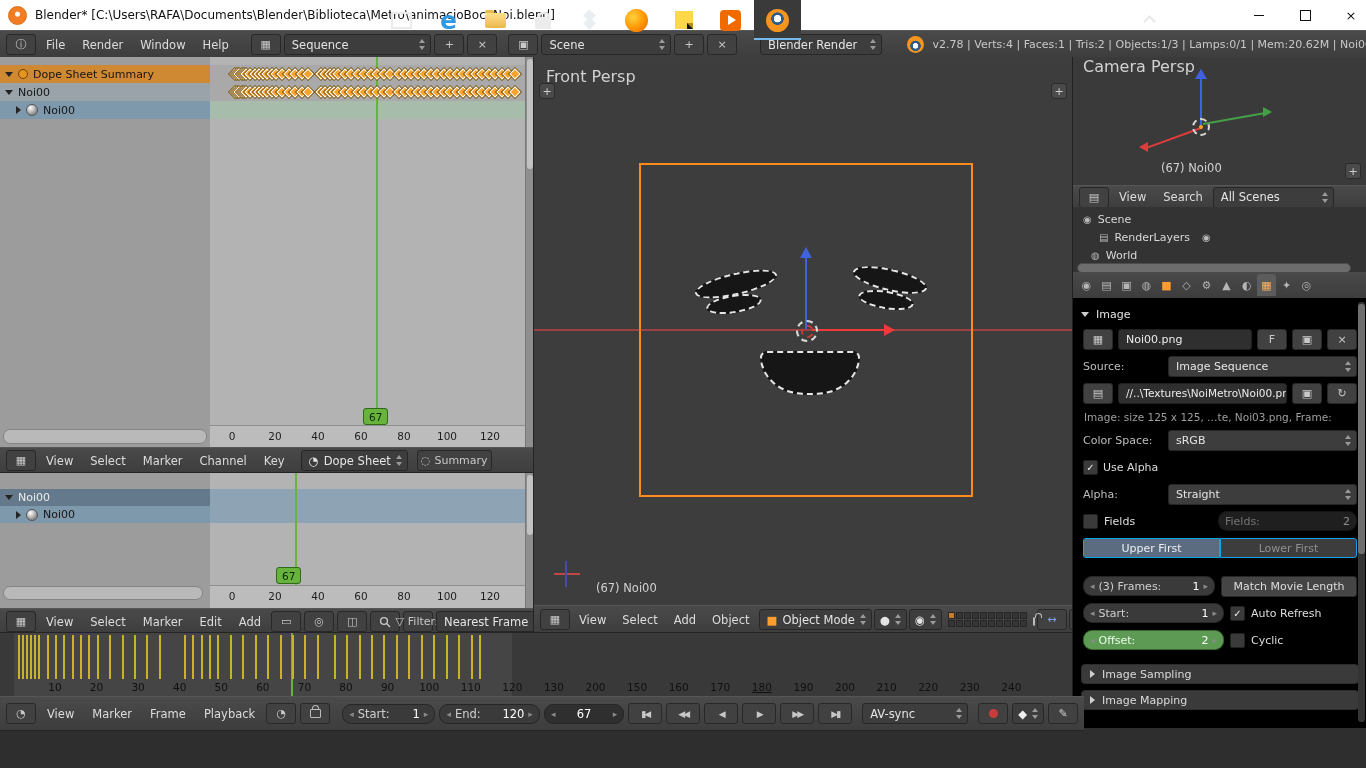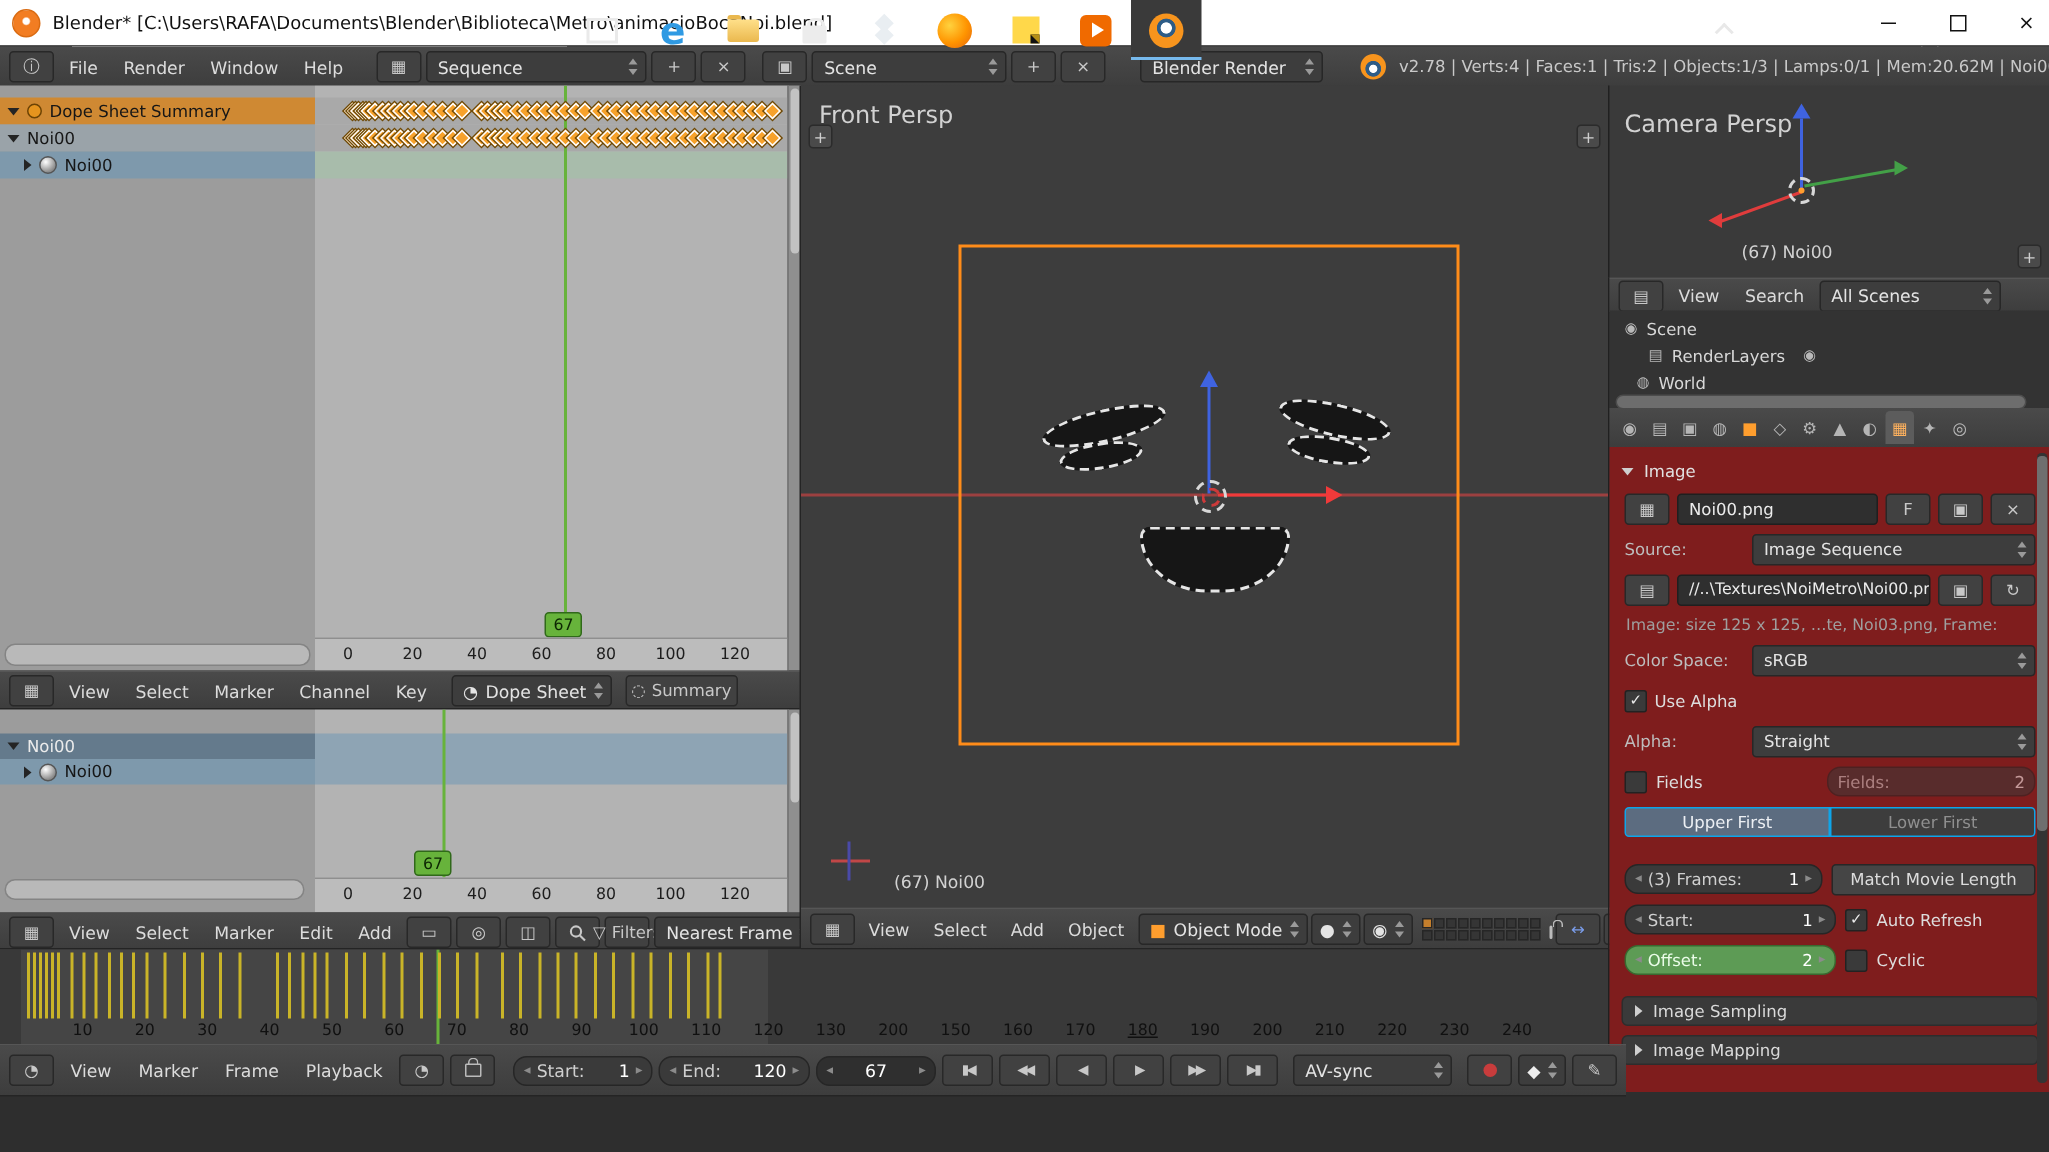--- a/index.html
+++ b/index.html
@@ -89,21 +89,21 @@
   
   .rcol{border-left:1px solid #202020}
   .cam-canvas{background:#3a3a3a;overflow:hidden}
   .outliner-body{background:#333;overflow:hidden}
   .orow{position:absolute;display:flex;align-items:center;gap:6px;color:#d8d8d8;height:17px}
   .oico{color:#b9b9b9;font-size:10px}
 
   .prop-tabs{background:linear-gradient(#4a4a4a,#3d3d3d);border-bottom:1px solid #242424;display:flex;align-items:center;gap:1px;padding:0 4px}
   .ptab{width:19px;height:22px;display:inline-flex;align-items:center;justify-content:center;color:#b5b5b5;font-size:11px;border-radius:3px 3px 0 0}
   .ptab.active{background:#5c5c5c;color:#ffb25e}
-  .prop-body{background:#7f1d1d;overflow:hidden}
+  .prop-body{background:#000000;overflow:hidden}
   .prow{display:flex;align-items:center;gap:5px;padding:0 10px;margin-top:7px;height:20px}
   .plabel{width:80px;color:#bdbdbd;flex:none}
   .pfield{background:#2f2f2f;border:1px solid #1f1f1f;border-radius:3px;height:19px;display:flex;align-items:center;
     gap:6px;padding:0 7px;color:#ececec;flex:1;min-width:0;white-space:nowrap;overflow:hidden}
   .ptitle{color:#e2e2e2;display:flex;align-items:center;gap:7px;margin:8px 8px 0;height:16px}
   .tri-open{width:0;height:0;border-left:4px solid transparent;border-right:4px solid transparent;border-top:5px solid #cfcfcf}
   .tri-closed{width:0;height:0;border-top:4px solid transparent;border-bottom:4px solid transparent;border-left:5px solid #cfcfcf}
   .cpanel{height:18px;background:#3a3a3a;border:1px solid #2d2d2d;border-radius:4px;display:flex;align-items:center;
     gap:7px;padding:0 8px;color:#dadada;margin:6px 8px 0}
   .seg{flex:1;display:flex;align-items:center;justify-content:center;background:#3d3d3d;border:1px solid #0ea5e9;color:#8f8f8f;height:18px}
@@ -506,21 +506,21 @@
       <span class="wbtn">
           <span>◡</span>
         </span>
       <span class="wbtn">
           <span>◉</span>
         </span>
     </div>
   </div>
 
   <div class="abs cam-canvas rcol" style="left:1072px;top:57px;width:294px;height:128px">
-    <span class="vplabel" style="left:10px;top:16px">Camera Persp</span>
+    <span class="vplabel" style="left:10px;top:0">Camera Persp</span>
 
     <div class="arrow" style="left:127px;top:22px;width:2px;height:48px;background:#3f63e0"></div>
     <div class="arrow" style="left:122px;top:12px;border-left:6px solid transparent;border-right:6px solid transparent;border-bottom:10px solid #3f63e0"></div>
     <div class="arrow" style="left:130px;top:66px;width:62px;height:2px;background:#43a047;transform:rotate(-10deg);transform-origin:left center"></div>
     <div class="arrow" style="left:190px;top:50px;border-top:5px solid transparent;border-bottom:5px solid transparent;border-left:9px solid #43a047"></div>
     <div class="arrow" style="left:128px;top:70px;width:58px;height:2px;background:#e03c3c;transform:rotate(160deg);transform-origin:left center"></div>
     <div class="arrow" style="left:66px;top:85px;border-top:5px solid transparent;border-bottom:5px solid transparent;border-right:9px solid #e03c3c"></div>
     <div class="cursor3d" style="left:119px;top:61px;width:14px;height:14px">
         <span style="width:4px;height:4px;border-radius:50%;background:#ff9e2e"></span>
       </div>

